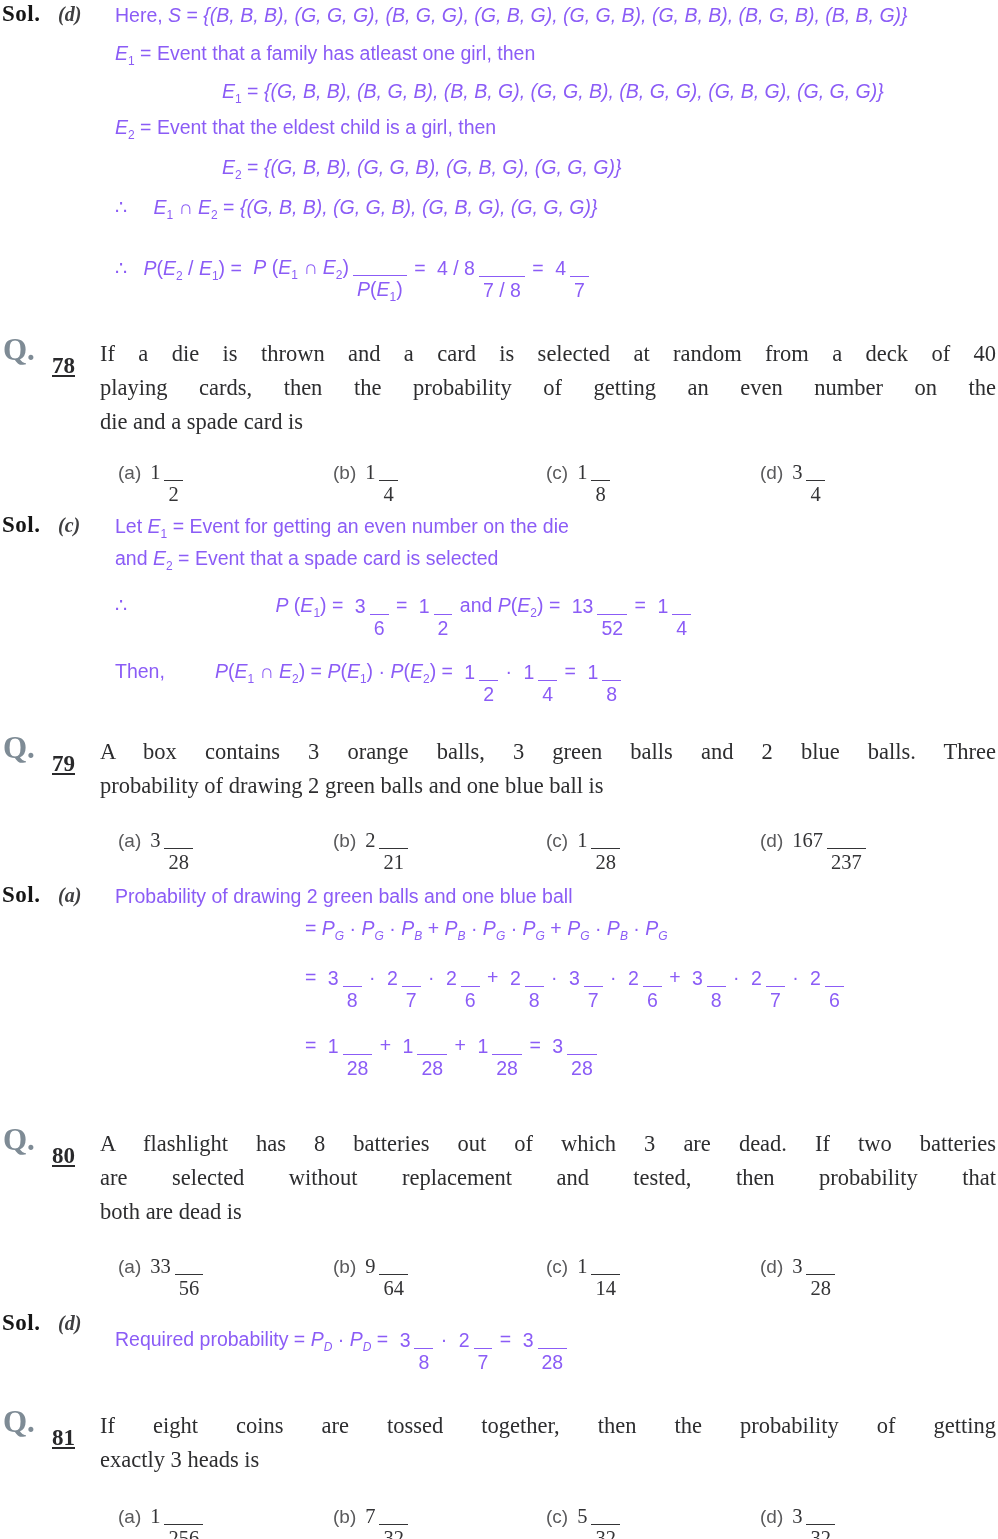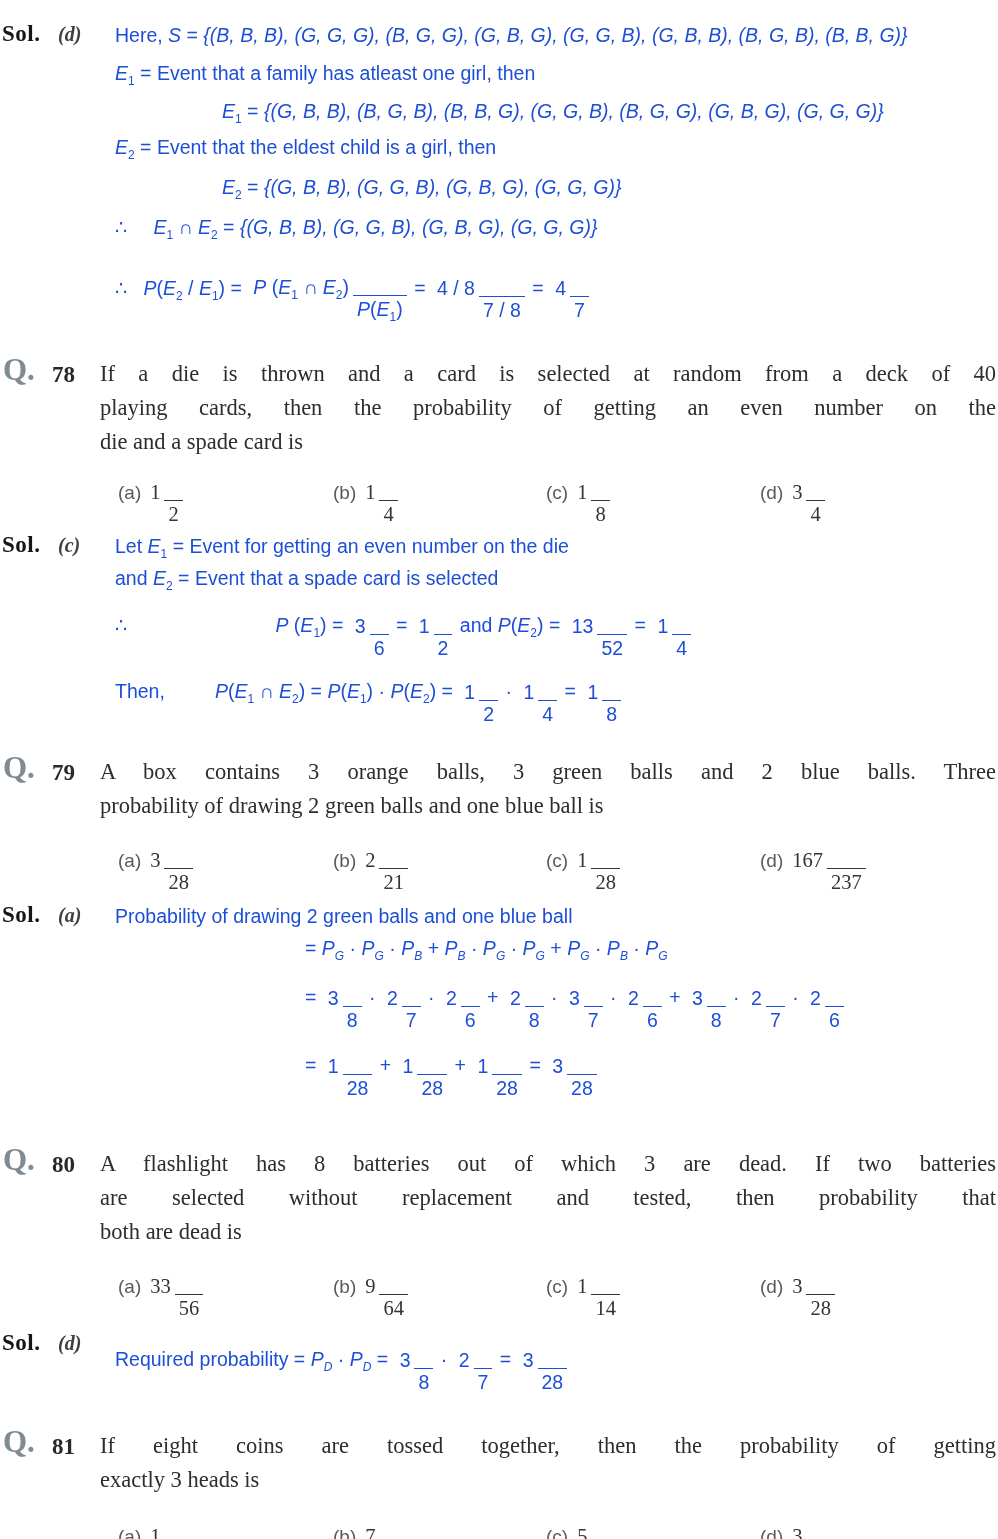--- a/index.html
+++ b/index.html
@@ -3,39 +3,39 @@
 <meta charset="utf-8">
 <style>
   * { box-sizing: border-box; }
   html, body { margin: 0; padding: 0; }
   body {
     width: 998px; height: 1539px; overflow: hidden;
     background: #ffffff;
   }
   .page {
     position: relative; width: 998px; height: 1539px;
-    padding-top: 20px;
+    padding-top: 0;
     font-family: "Liberation Sans", "DejaVu Sans", sans-serif;
   }
 
   
   .sol { position: relative; padding-left: 115px; }
   .sol-label {
     position: absolute; left: 2px; top: 1px;
     font-family: "Liberation Serif", serif; font-weight: 700;
     font-size: 23px; color: #161616; letter-spacing: .5px;
   }
   .sol-ans {
     position: absolute; left: 58px; top: 3px;
     font-family: "Liberation Serif", serif; font-style: italic; font-weight: 600;
     font-size: 20px; color: #3f3f41;
   }
   .mline {
     white-space: pre-wrap;
-    color: #1d4ed8; font-size: 19.5px; line-height: 30px;
+    color: #8b5cf6; font-size: 19.5px; line-height: 30px;
   }
   .tk-i { font-style: italic; }
   sub.tk-s { font-size: 12px; line-height: 1; }
   sub.it { font-style: italic; }
   .gap { display: inline-block; }
   .frac {
     display: inline-flex; flex-direction: row; align-items: center;
     vertical-align: middle; margin: 0 2px; line-height: 22px; text-align: center;
   }
   .fn { padding: 0 4px 2px; }
@@ -49,23 +49,23 @@
     font-family: "Liberation Serif", serif; color: #2d2d2f; font-size: 22.5px;
   }
   .qline { line-height: 34px; }
   .jfull { text-align: justify; text-align-last: justify; }
   .qmark {
     position: absolute; left: 3px; top: -5px;
     font-family: "Liberation Serif", serif; font-weight: 700;
     font-size: 31px; color: #7e8b95;
   }
   .qnum {
-    position: absolute; left: 52px; top: 5px;
+    position: absolute; left: 52px; top: 16px;
     font-family: "Liberation Serif", serif; font-weight: 700;
-    font-size: 23px; color: #29292b;
+    font-size: 23px; color: #29292b; text-decoration: underline;
   }
 
   
   .options { position: relative; height: 64px; }
   .opt { position: absolute; top: 0; height: 64px; display: flex; align-items: center; }
   .opt-label { color: #5a5a5c; font-size: 19px; margin-right: 3px; }
   .opt .frac { font-family: "Liberation Serif", serif; color: #343436; font-size: 20.5px; }
   .opt-a { left: 118px; } .opt-b { left: 333px; } .opt-c { left: 546px; } .opt-d { left: 760px; }
 
   

